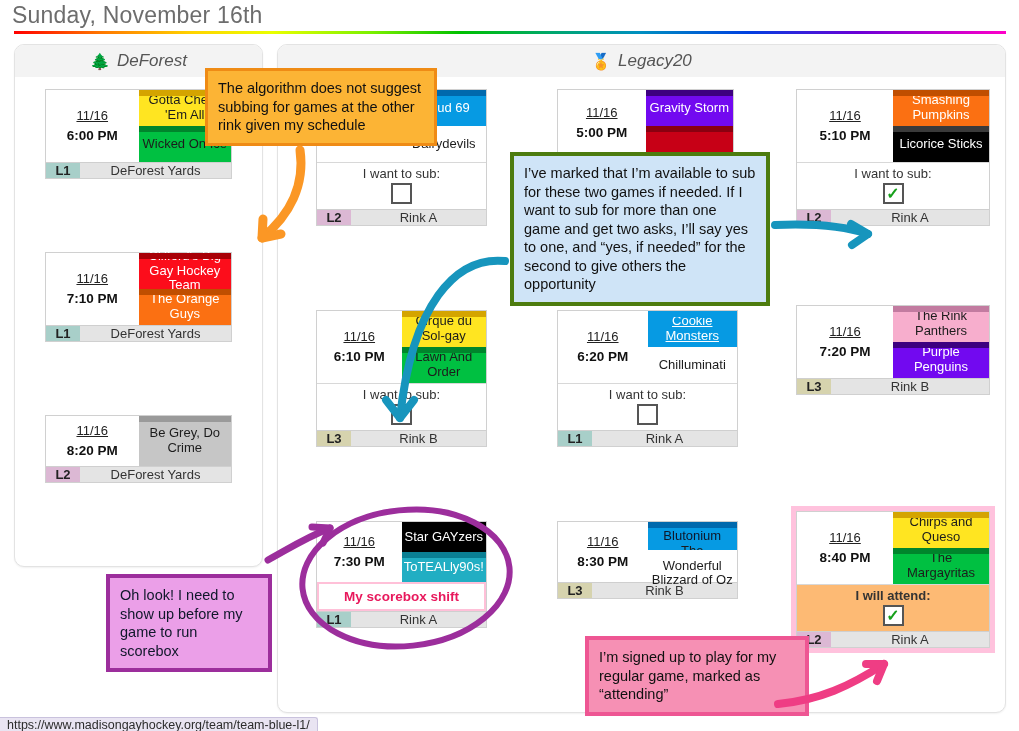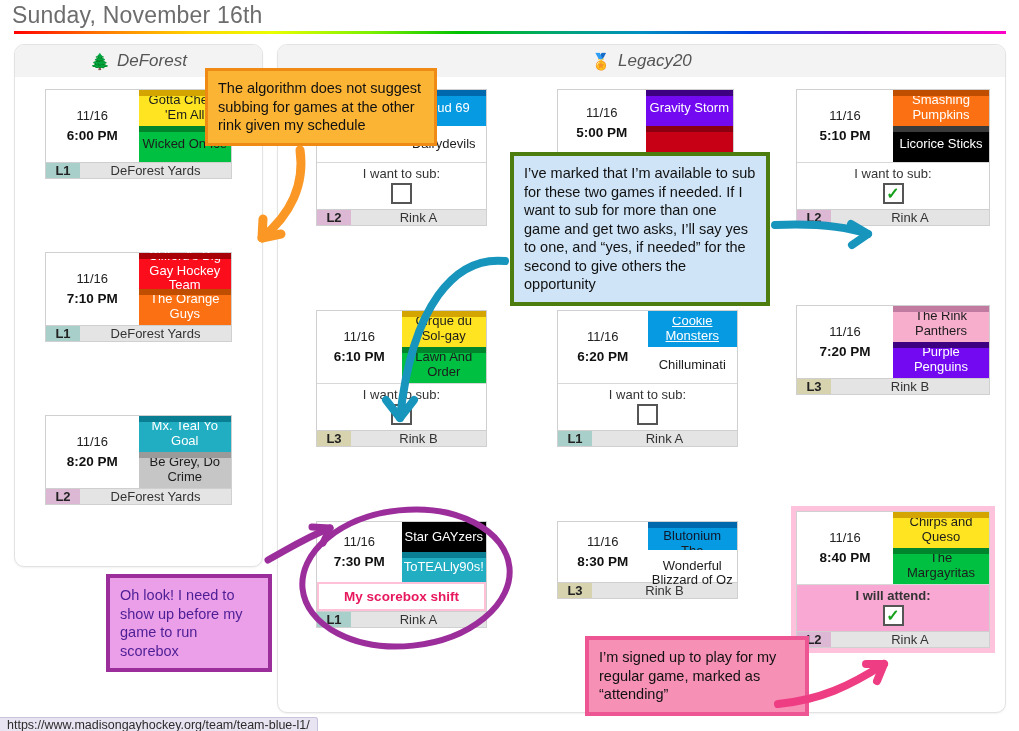--- a/index.html
+++ b/index.html
@@ -46,37 +46,37 @@
     position:absolute; background:#fff;
     border:1px solid #d0d0d0;
     font-size:13px; color:#222;
   }
   .card-body { display:flex; }
   .card-time {
     flex:0 0 50%; display:flex; flex-direction:column;
     align-items:center; justify-content:center; padding:6px 2px;
     line-height:1.45;
   }
-  .card-time .d { font-size:13px; color:#222; }
+  .card-time .d { font-size:13px; color:#222;text-decoration:underline; }
   .card-time .t { font-size:13.5px; font-weight:bold; color:#111; }
   .card-teams { flex:1 1 auto; display:flex; flex-direction:column; min-width:0; }
   .team {
     flex:1 1 0; display:flex; align-items:center; justify-content:center;
     text-align:center; font-size:13px; line-height:1.15;
     padding:4px 3px; position:relative; min-height:36px;
   }
   .team .stripe {
     position:absolute; left:0; right:0; top:0; height:6px;
   }
   .card-sub {
     border-top:1px solid #d8d8d8;
     text-align:center; padding:3px 2px 5px;
     font-size:13px; color:#333;
   }
-  .card-sub.attend { background:#f9a8d4; font-weight:bold; }
+  .card-sub.attend { background:#fdba74; font-weight:bold; }
   .checkbox {
     width:21px; height:21px; margin:2px auto 0;
     border:2px solid #555; background:#fff;
     display:flex; align-items:center; justify-content:center;
     font-size:16px; color:#17a01b; font-weight:bold; line-height:1;
   }
   .card-foot {
     display:flex; align-items:stretch; background:#e4e4e4;
     border-top:1px solid #cfcfcf; font-size:13px; color:#333;
   }
@@ -104,21 +104,21 @@
   #callout-orange {
     left:205px; top:68px; width:232px;
     background:#fcb435; border:3px solid #ef8b15; color:#111;
   }
   #callout-blue {
     left:510px; top:152px; width:260px;
     background:#cfe4f7; border:4px solid #4d7c0f; color:#111;
   }
   #callout-purple {
     left:106px; top:574px; width:166px;
-    background:#eb9fe8; border:4px solid #9c2e9c; color:#4c1d95;
+    background:#eb9fe8; border:4px solid #9c2e9c; color:#0f172a;
   }
   #callout-pink {
     left:585px; top:636px; width:224px;
     background:#f690b4; border:4px solid #ee5693; color:#111;
   }
 
   
   #marks { position:absolute; left:0; top:0; width:1019px; height:731px; z-index:45; pointer-events:none; }
 
   
@@ -196,24 +196,20 @@
   </div>
 </div>
 
 <div class="card" style="left:45px; top:415px; width:187px;">
   <div class="card-body">
     <div class="card-time">
       <span class="d">11/16</span>
       <span class="t">8:20 PM</span>
     </div>
     <div class="card-teams">
-      <div class="team" style="background: rgb(33, 174, 195); color: rgb(255, 255, 255);">
-        <span class="stripe" style="background: rgb(10, 127, 147);"></span>
-        <span>Mx. Teal Yo Goal</span>
-      </div>
       <div class="team" style="background: rgb(198, 198, 198); color: rgb(28, 28, 28);">
         <span class="stripe" style="background: rgb(154, 154, 154);"></span>
         <span>Be Grey, Do Crime</span>
       </div>
     </div>
   </div>
   <div class="card-foot">
     <div class="lvl L2">L2</div>
     <div class="rinkname">DeForest Yards</div>
   </div>

